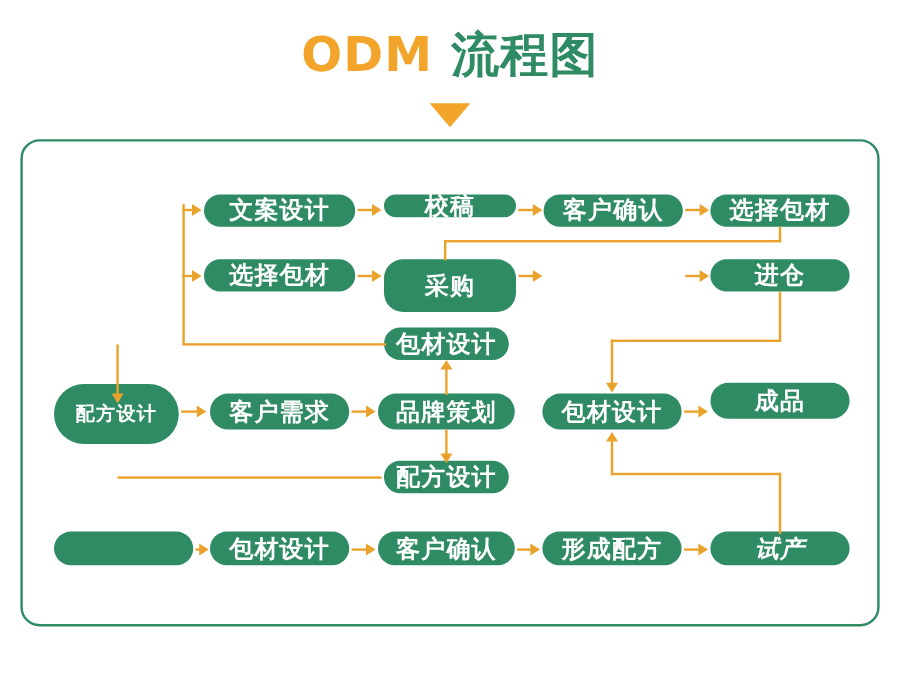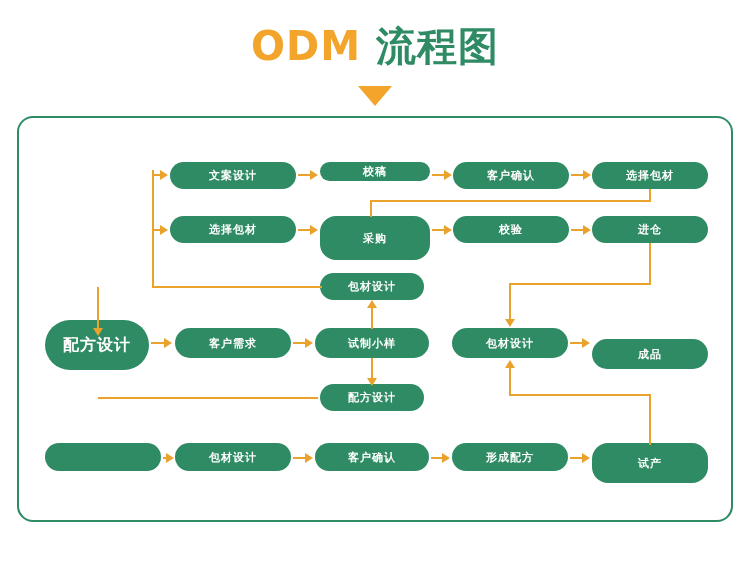--- a/index.html
+++ b/index.html
@@ -61,21 +61,21 @@
     border-radius: 16px;
     box-sizing: border-box;
   }
 
   
   .node {
     position: absolute;
     background: #2e8b63;
     color: #ffffff;
     border-radius: 16px;
-    font-size: 11px;
+    font-size: 20px;
     font-weight: bold;
     display: flex;
     align-items: center;
     justify-content: center;
     letter-spacing: 1px;
     box-sizing: border-box;
     white-space: nowrap;
   }
   .node.big {
     border-radius: 26px;
@@ -122,38 +122,37 @@
 
   <div class="frame"></div>
 
   <div class="node" style="left:170px;top:162px;width:126px;height:27px;">文案设计</div>
   <div class="node" style="left:320px;top:162px;width:110px;height:19px;">校稿</div>
   <div class="node" style="left:453px;top:162px;width:116px;height:27px;">客户确认</div>
   <div class="node" style="left:592px;top:162px;width:116px;height:27px;">选择包材</div>
 
   <div class="node" style="left:170px;top:216px;width:126px;height:27px;">选择包材</div>
   <div class="node" style="left:320px;top:216px;width:110px;height:44px;">采购</div>
-  <div class="node" style="left:453px;top:216px;width:116px;height:27px;">校验</div>
   <div class="node" style="left:320px;top:273px;width:104px;height:27px;">包材设计</div>
 
   <div class="node" style="left:592px;top:216px;width:116px;height:27px;">进仓</div>
 
   <div class="node big" style="left:45px;top:320px;width:104px;height:50px;">配方设计</div>
   <div class="node" style="left:175px;top:328px;width:116px;height:30px;">客户需求</div>
-  <div class="node" style="left:315px;top:328px;width:114px;height:30px;">试制小样</div>
+  <div class="node" style="left:315px;top:328px;width:114px;height:30px;">品牌策划</div>
   <div class="node" style="left:452px;top:328px;width:116px;height:30px;">包材设计</div>
-  <div class="node" style="left:592px;top:339px;width:116px;height:30px;">成品</div>
+  <div class="node" style="left:592px;top:319px;width:116px;height:30px;">成品</div>
 
   <div class="node" style="left:320px;top:384px;width:104px;height:27px;">配方设计</div>
 
   <div class="node" style="left:45px;top:443px;width:116px;height:28px;"></div>
   <div class="node" style="left:175px;top:443px;width:116px;height:28px;">包材设计</div>
   <div class="node" style="left:315px;top:443px;width:114px;height:28px;">客户确认</div>
   <div class="node" style="left:452px;top:443px;width:116px;height:28px;">形成配方</div>
-  <div class="node" style="left:592px;top:443px;width:116px;height:40px;">试产</div>
+  <div class="node" style="left:592px;top:443px;width:116px;height:28px;font-style:italic;">试产</div>
 
   <div class="ln lnh" style="left:298px;top:174px;width:16px;"></div>
   <div class="arrow-r" style="left:310px;top:170px;"></div>
 
   <div class="ln lnh" style="left:432px;top:174px;width:15px;"></div>
   <div class="arrow-r" style="left:444px;top:170px;"></div>
 
   <div class="ln lnh" style="left:571px;top:174px;width:15px;"></div>
   <div class="arrow-r" style="left:583px;top:170px;"></div>
 

